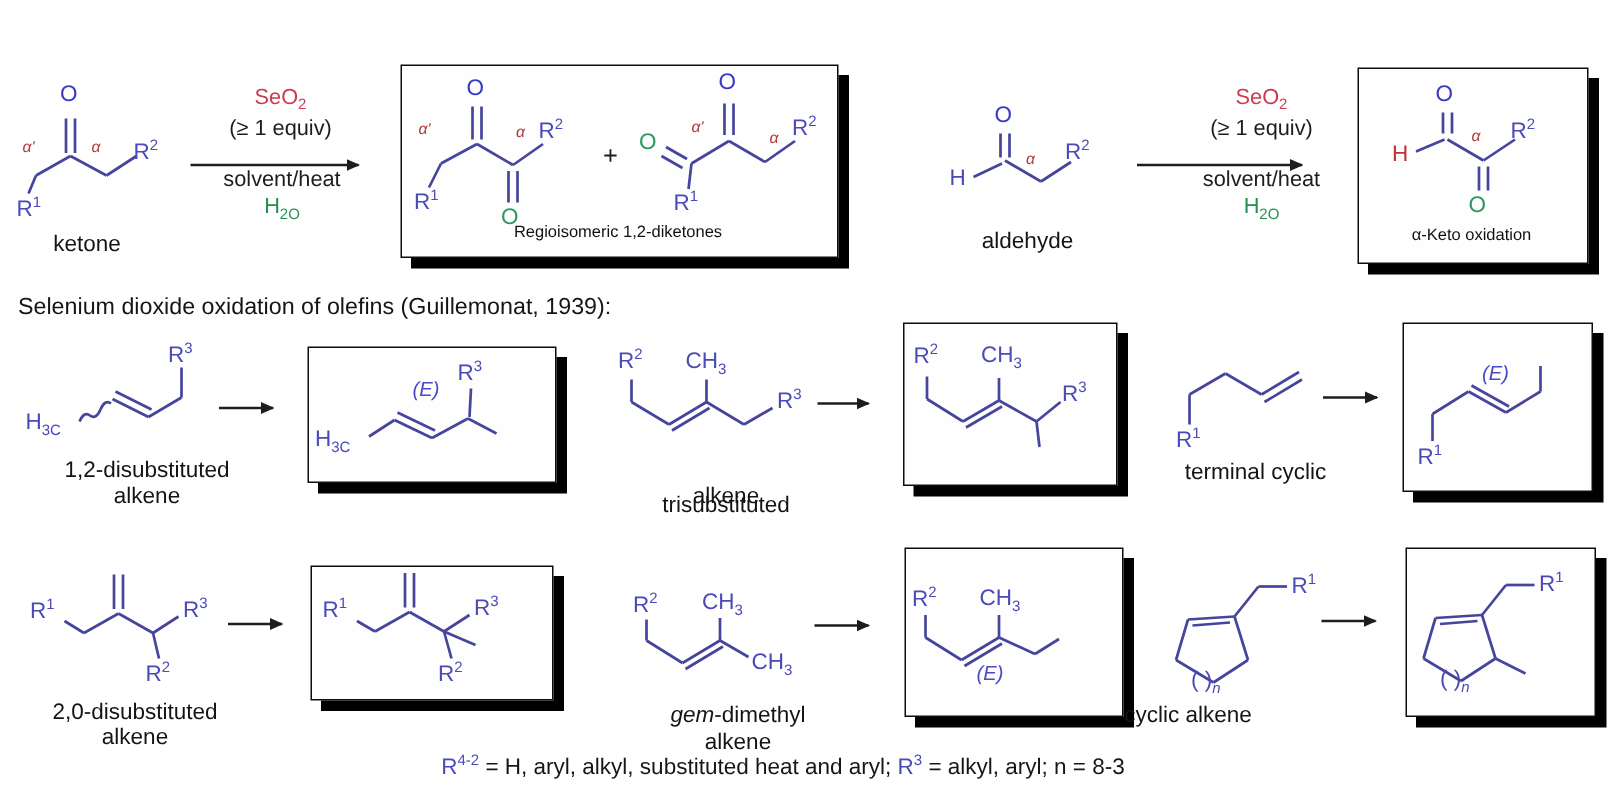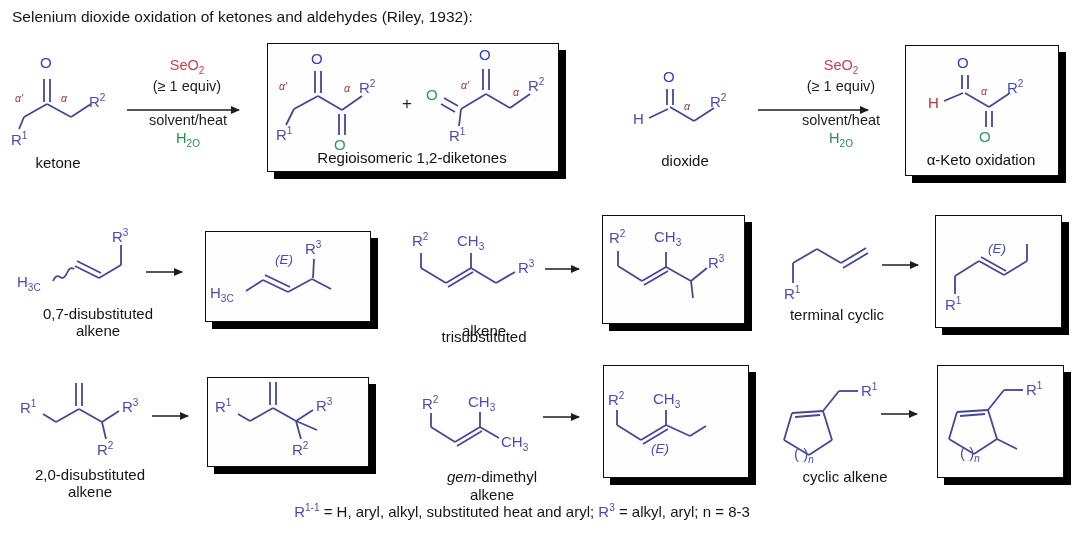--- a/index.html
+++ b/index.html
@@ -29,21 +29,21 @@
   .o-red{color:var(--ored);}
   .ink-dark{color:#222;}
   .h-red{color:#c03434;}
   .alpha{position:absolute;font-size:10.5px;font-style:italic;line-height:1;color:var(--alphared);white-space:nowrap;}
   .cond{position:absolute;transform:translateX(-50%);font-size:14.5px;line-height:1.1;white-space:nowrap;color:var(--ink);}
   .cond sub{font-size:10px;}
   .reagent{color:var(--red);}
   .water{color:var(--green);}
   .slabel{position:absolute;transform:translateX(-50%);font-size:15px;color:#141414;white-space:nowrap;line-height:1.1;padding-left:12px;}
   .pbox{position:absolute;background:#fefefe;border:1.8px solid #0d0d0d;box-shadow:7px 7px 0 #000000;}
-  .caption{position:absolute;transform:translateX(-50%);font-size:15px;color:#111;white-space:nowrap;}
+  .caption{position:absolute;transform:translateX(-50%);font-size:11px;color:#111;white-space:nowrap;}
   .e-label{position:absolute;font-size:13.5px;font-style:italic;color:var(--eblue);white-space:nowrap;}
   .plus{position:absolute;font-size:17px;color:var(--ink);}
   .ring-n{position:absolute;font-size:15px;color:var(--blue);white-space:nowrap;}
   .ring-n sub{font-size:10px;font-style:italic;}
   .footer{position:absolute;left:122px;top:502px;width:800px;text-align:center;font-size:15px;color:#161616;white-space:nowrap;}
   .footer .r-blue{color:var(--blue);}
   .footer sup{font-size:10px;}
 </style>
 </head>
 <body>
@@ -238,21 +238,21 @@
       <line x1="758" y1="110" x2="868" y2="110" marker-end="url(#ah)"></line>
       <line x1="146" y1="272" x2="182" y2="272" marker-end="url(#ah)"></line>
       <line x1="545" y1="269" x2="579" y2="269" marker-end="url(#ah)"></line>
       <line x1="882" y1="265" x2="918" y2="265" marker-end="url(#ah)"></line>
       <line x1="152" y1="416" x2="188" y2="416" marker-end="url(#ah)"></line>
       <line x1="543" y1="417" x2="579" y2="417" marker-end="url(#ah)"></line>
       <line x1="881" y1="414" x2="917" y2="414" marker-end="url(#ah)"></line>
     </g>
   </svg>
 
-  <div class="sec-title" style="left:12px;top:8px;">Selenium dioxide oxidation of ketones and aldehydes (Riley, 1932):</div>
+  <div class="sec-title" style="left:12px;top:196px;">Selenium dioxide oxidation of olefins (Guillemonat, 1939):</div>
 
   <span class="atom o-blue" style="left:40px;top:55px;">O</span>
   <span class="alpha" style="left:15px;top:93px;">α'</span>
   <span class="alpha" style="left:61px;top:93px;">α</span>
   <span class="atom" style="left:11px;top:131px;">R<sup>1</sup></span>
   <span class="atom" style="left:89px;top:93px;">R<sup>2</sup></span>
   <div class="slabel" style="left:52px;top:155px;">ketone</div>
 
   <div class="cond reagent" style="left:187px;top:58px;">SeO<sub>2</sub></div>
   <div class="cond" style="left:187px;top:79px;">(≥ 1 equiv)</div>
@@ -272,37 +272,37 @@
   <span class="atom o-blue" style="left:479px;top:47px;">O</span>
   <span class="atom" style="left:449px;top:127px;">R<sup>1</sup></span>
   <span class="alpha" style="left:513px;top:87px;">α</span>
   <span class="atom" style="left:528px;top:77px;">R<sup>2</sup></span>
   <div class="caption" style="left:412px;top:149px;">Regioisomeric 1,2-diketones</div>
 
   <span class="atom" style="left:633px;top:111px;">H</span>
   <span class="atom o-blue" style="left:663px;top:69px;">O</span>
   <span class="alpha" style="left:684px;top:101px;">α</span>
   <span class="atom" style="left:710px;top:93px;">R<sup>2</sup></span>
-  <div class="slabel" style="left:679px;top:153px;">dioxide</div>
+  <div class="slabel" style="left:679px;top:153px;">aldehyde</div>
 
   <div class="cond reagent" style="left:841px;top:58px;">SeO<sub>2</sub></div>
   <div class="cond" style="left:841px;top:79px;">(≥ 1 equiv)</div>
   <div class="cond" style="left:841px;top:113px;">solvent/heat</div>
   <div class="cond water" style="left:841px;top:131px;">H<sub>2O</sub></div>
 
   <span class="atom h-red" style="left:928px;top:95px;">H</span>
   <span class="atom o-blue" style="left:957px;top:55px;">O</span>
   <span class="alpha" style="left:981px;top:86px;">α</span>
   <span class="atom o-green" style="left:979px;top:129px;">O</span>
   <span class="atom" style="left:1007px;top:79px;">R<sup>2</sup></span>
   <div class="caption" style="left:981px;top:151px;">α-Keto oxidation</div>
 
   <span class="atom" style="left:17px;top:274px;">H<sub>3C</sub></span>
   <span class="atom" style="left:112px;top:228px;">R<sup>3</sup></span>
-  <div class="slabel" style="left:92px;top:306px;">0,7-disubstituted</div>
+  <div class="slabel" style="left:92px;top:306px;">1,2-disubstituted</div>
   <div class="slabel" style="left:92px;top:323px;">alkene</div>
   <span class="atom" style="left:210px;top:285px;">H<sub>3C</sub></span>
   <span class="e-label" style="left:275px;top:252px;"><i>(E)</i></span>
   <span class="atom" style="left:305px;top:240px;">R<sup>3</sup></span>
   <span class="atom o-red" style="left:333px;top:282px;"></span>
   <span class="atom ink-dark" style="left:346px;top:282px;"></span>
 
   <span class="atom" style="left:412px;top:232px;">R<sup>2</sup></span>
   <span class="atom" style="left:457px;top:233px;">CH<sub>3</sub></span>
   <span class="atom" style="left:518px;top:259px;">R<sup>3</sup></span>
@@ -338,23 +338,23 @@
   <div class="slabel" style="left:486px;top:469px;"><i>gem</i>-dimethyl</div>
   <div class="slabel" style="left:486px;top:487px;">alkene</div>
   <span class="atom" style="left:608px;top:391px;">R<sup>2</sup></span>
   <span class="atom" style="left:653px;top:391px;">CH<sub>3</sub></span>
   <span class="atom o-red" style="left:708px;top:416px;"></span>
   <span class="atom ink-dark" style="left:721px;top:416px;"></span>
   <span class="e-label" style="left:651px;top:441px;"><i>(E)</i></span>
 
   <span class="atom" style="left:861px;top:382px;">R<sup>1</sup></span>
   <span class="ring-n" style="left:794px;top:445px;">( )<sub>n</sub></span>
-  <div class="slabel" style="left:839px;top:469px;">cyclic alkene</div>
+  <div class="slabel" style="left:786px;top:469px;">cyclic alkene</div>
   <span class="atom" style="left:1026px;top:381px;">R<sup>1</sup></span>
   <span class="ring-n" style="left:960px;top:444px;">( )<sub>n</sub></span>
   <span class="atom o-red" style="left:1019px;top:441px;"></span>
   <span class="atom ink-dark" style="left:1033px;top:441px;"></span>
 
   <div class="footer">
-    <span class="r-blue">R<sup>1-1</sup></span><span> = H, aryl, alkyl, substituted heat and aryl; </span><span class="r-blue">R<sup>3</sup></span><span> = alkyl, aryl; n = 8-3</span>
+    <span class="r-blue">R<sup>4-2</sup></span><span> = H, aryl, alkyl, substituted heat and aryl; </span><span class="r-blue">R<sup>3</sup></span><span> = alkyl, aryl; n = 8-3</span>
   </div>
 
 </div>
 
 </body></html>

